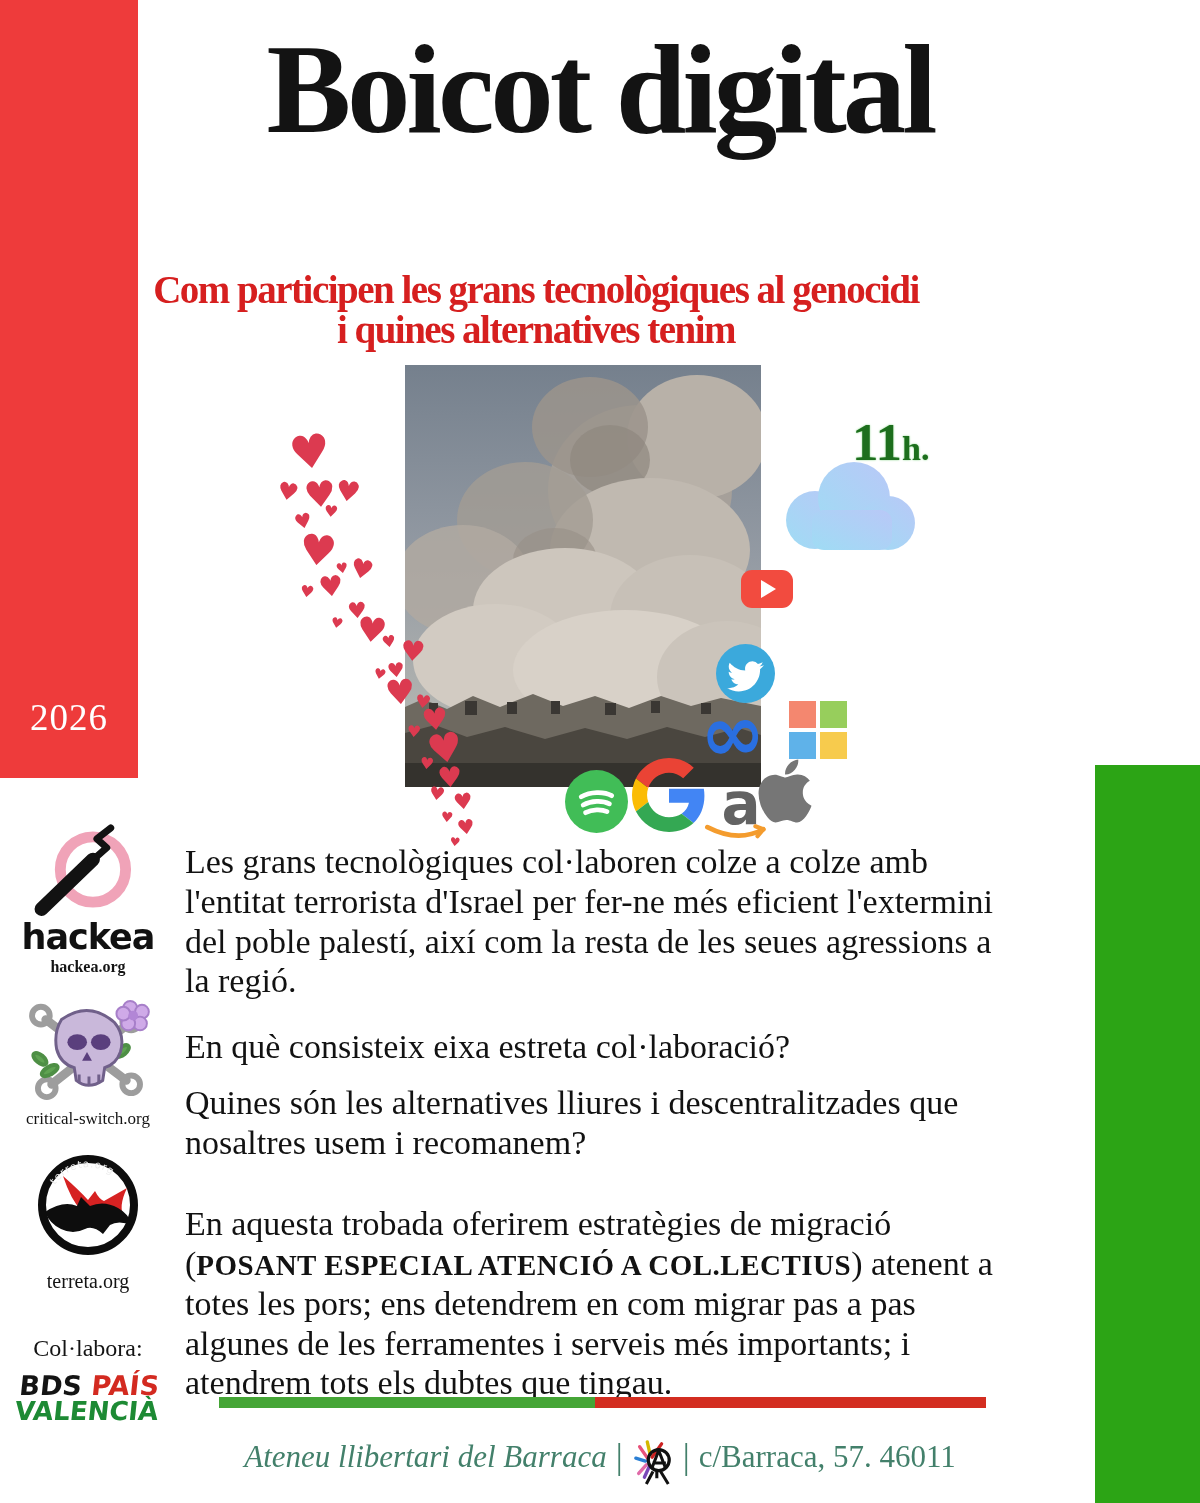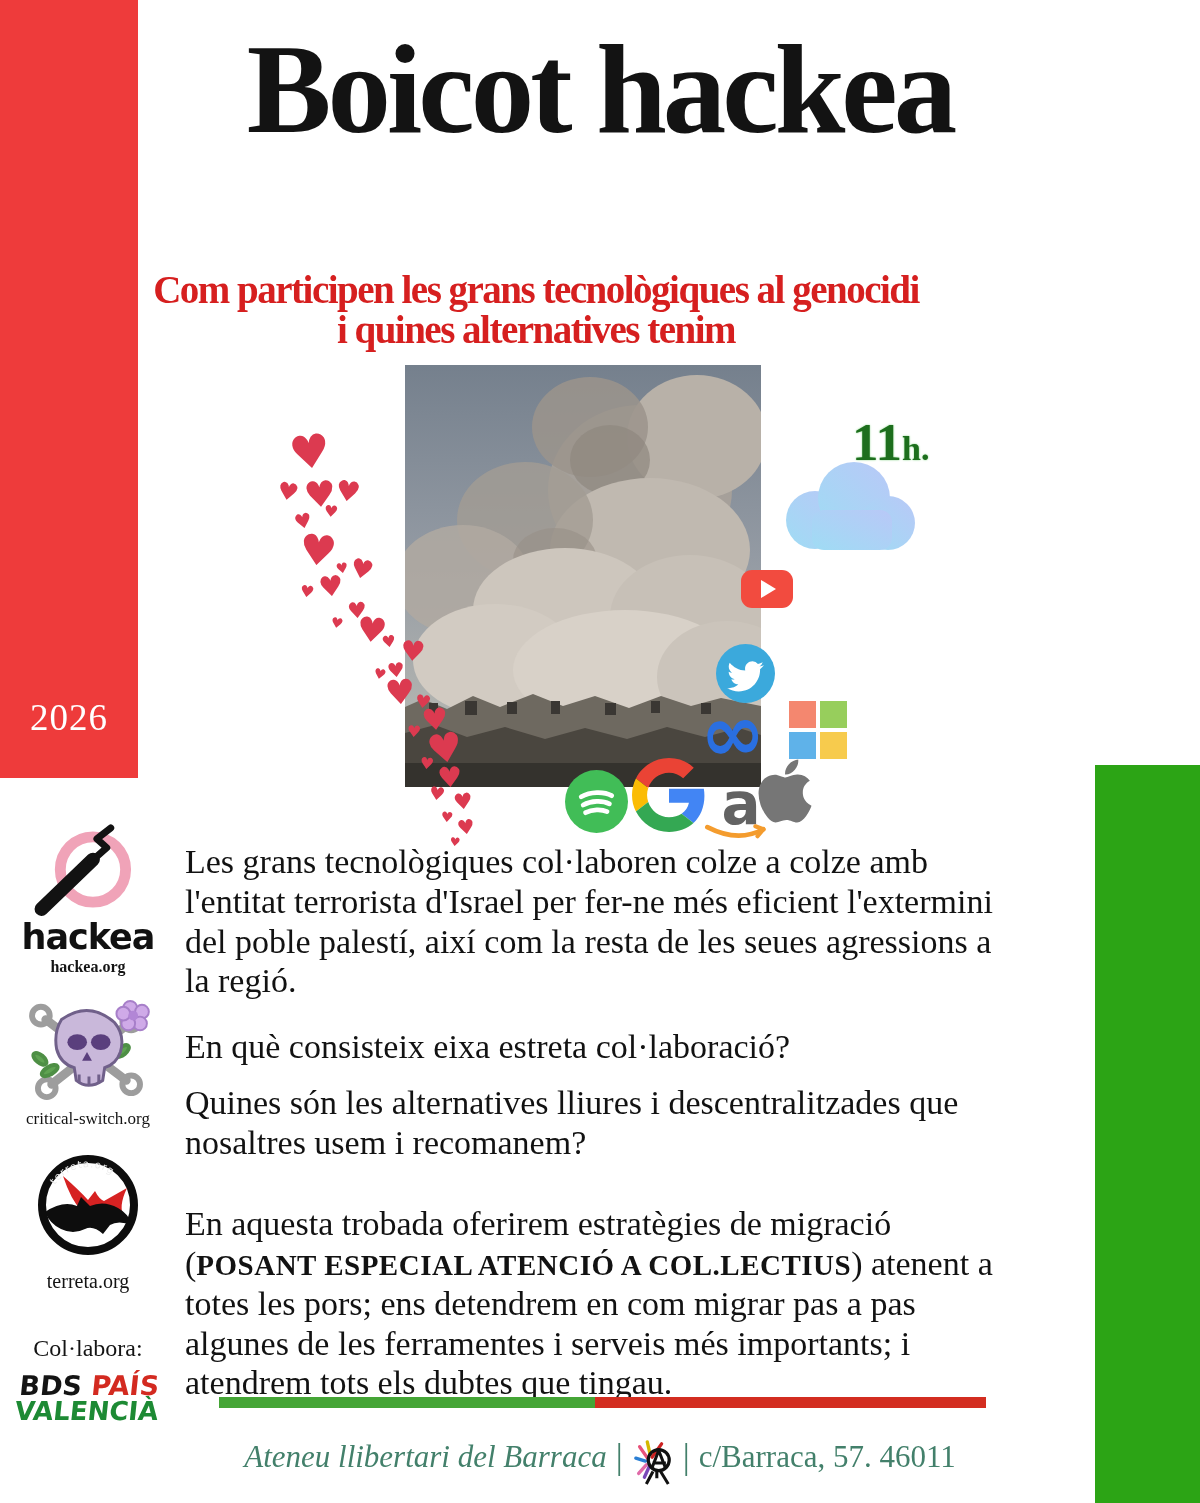--- a/index.html
+++ b/index.html
@@ -94,21 +94,21 @@
 </style>
 </head>
 <body>
 
 <div class="poster">
 
   <div class="bar-left"></div>
   <div class="year">2026</div>
   <div class="bar-right"></div>
 
-  <div class="title-black">Boicot hackea</div>
+  <div class="title-black">Boicot digital</div>
   <div class="subtitle">
     <span>Com participen les grans tecnològiques al genocidi</span><br>
     <span>i quines alternatives tenim</span>
   </div>
 
   <div class="photo">
     <svg viewBox="0 0 356 422" preserveAspectRatio="none">
       <defs>
         <linearGradient id="sky" x1="0" y1="0" x2="0" y2="1">
           <stop offset="0" stop-color="#75808d"></stop>

